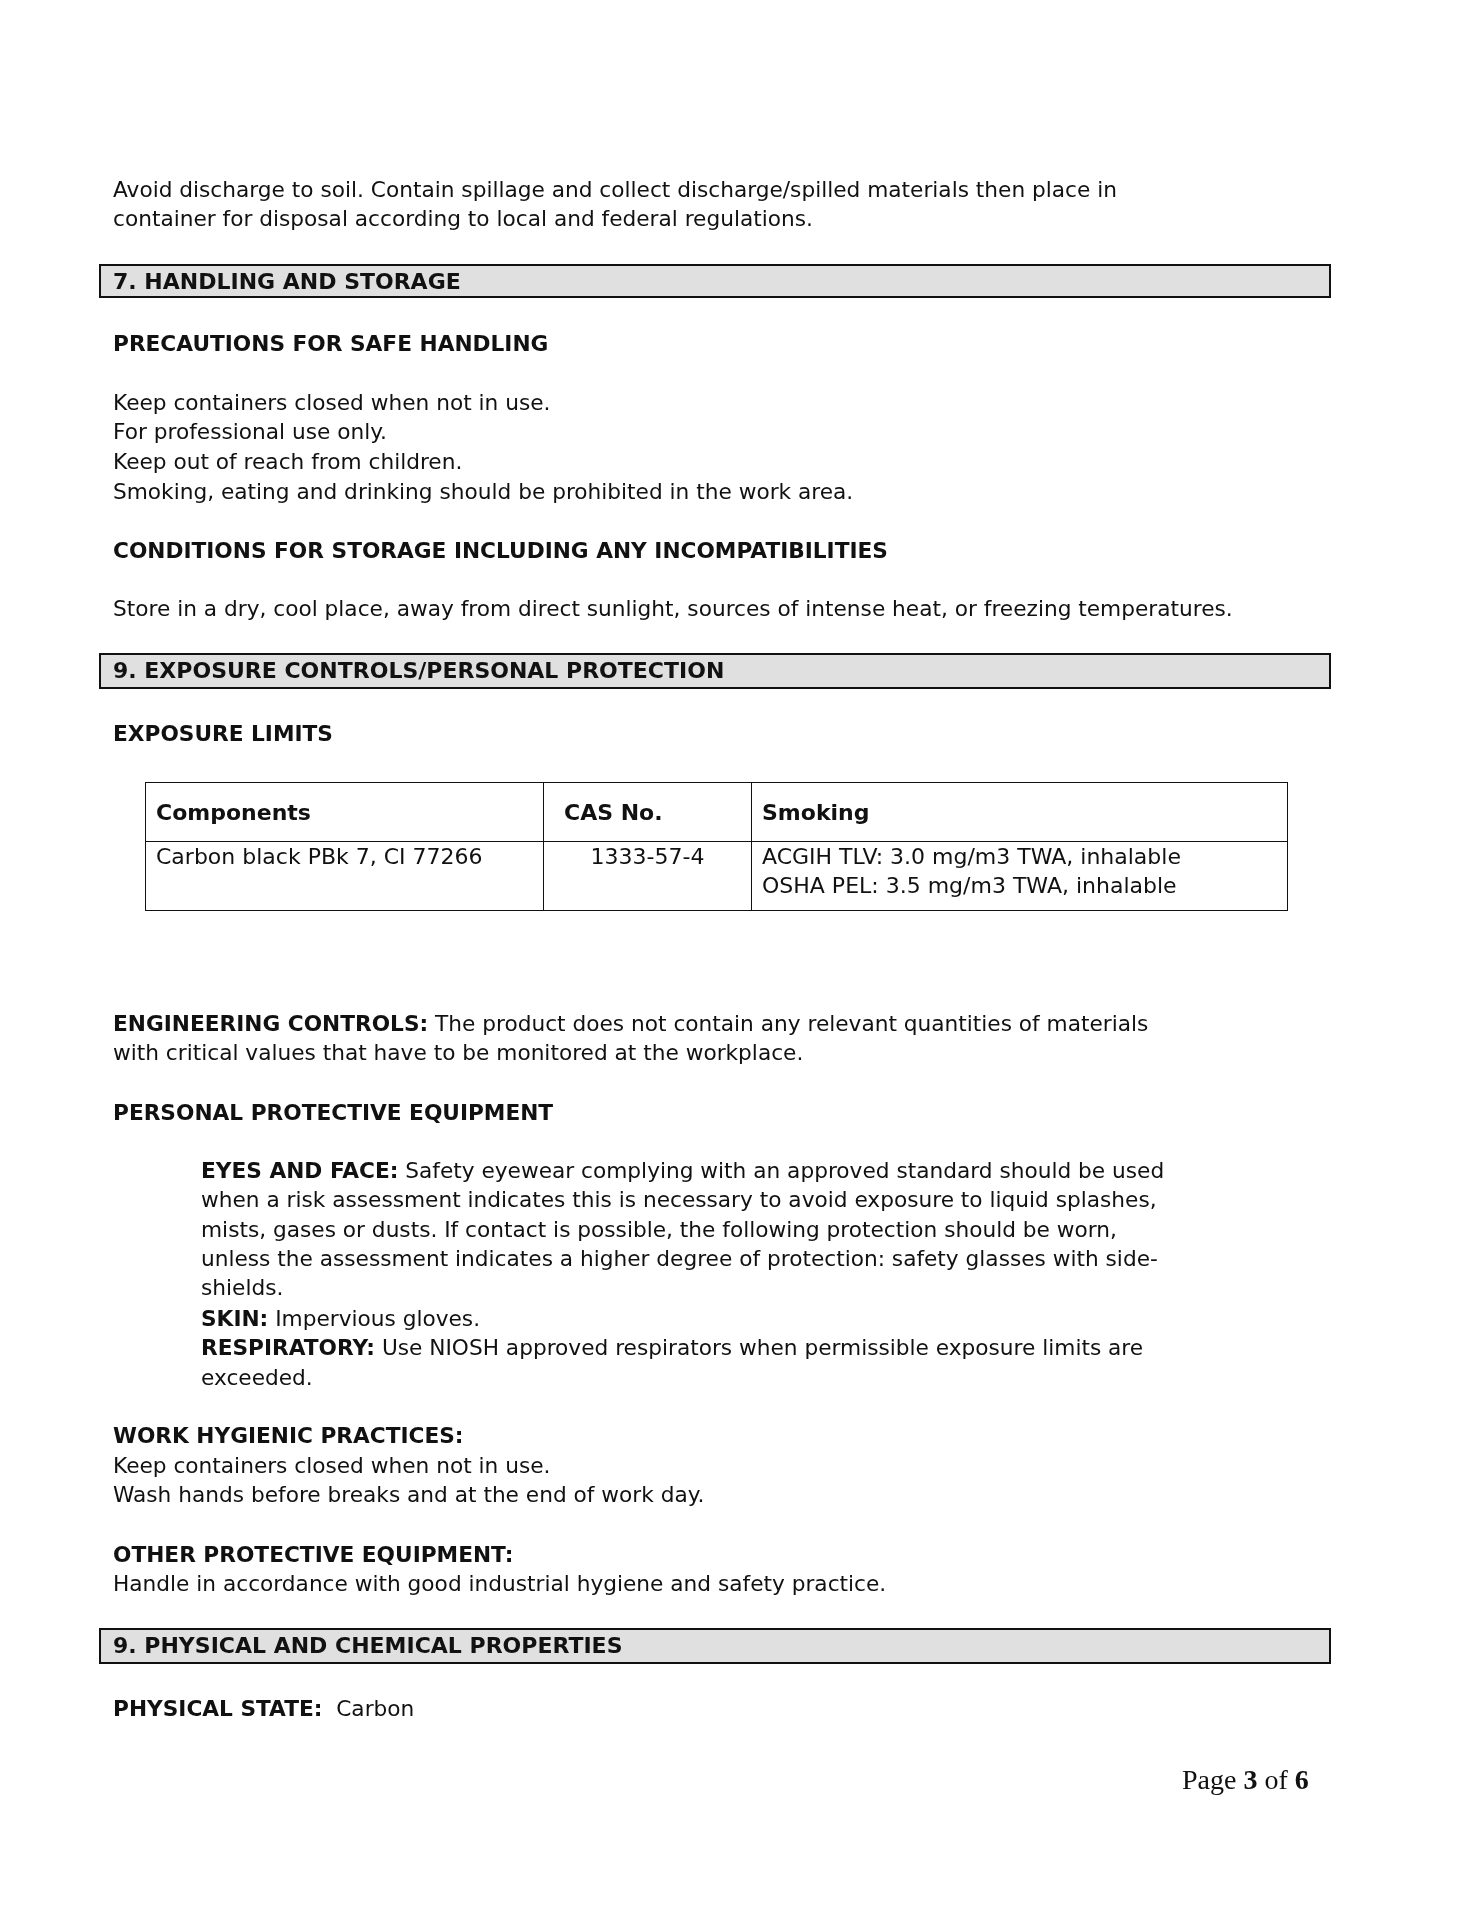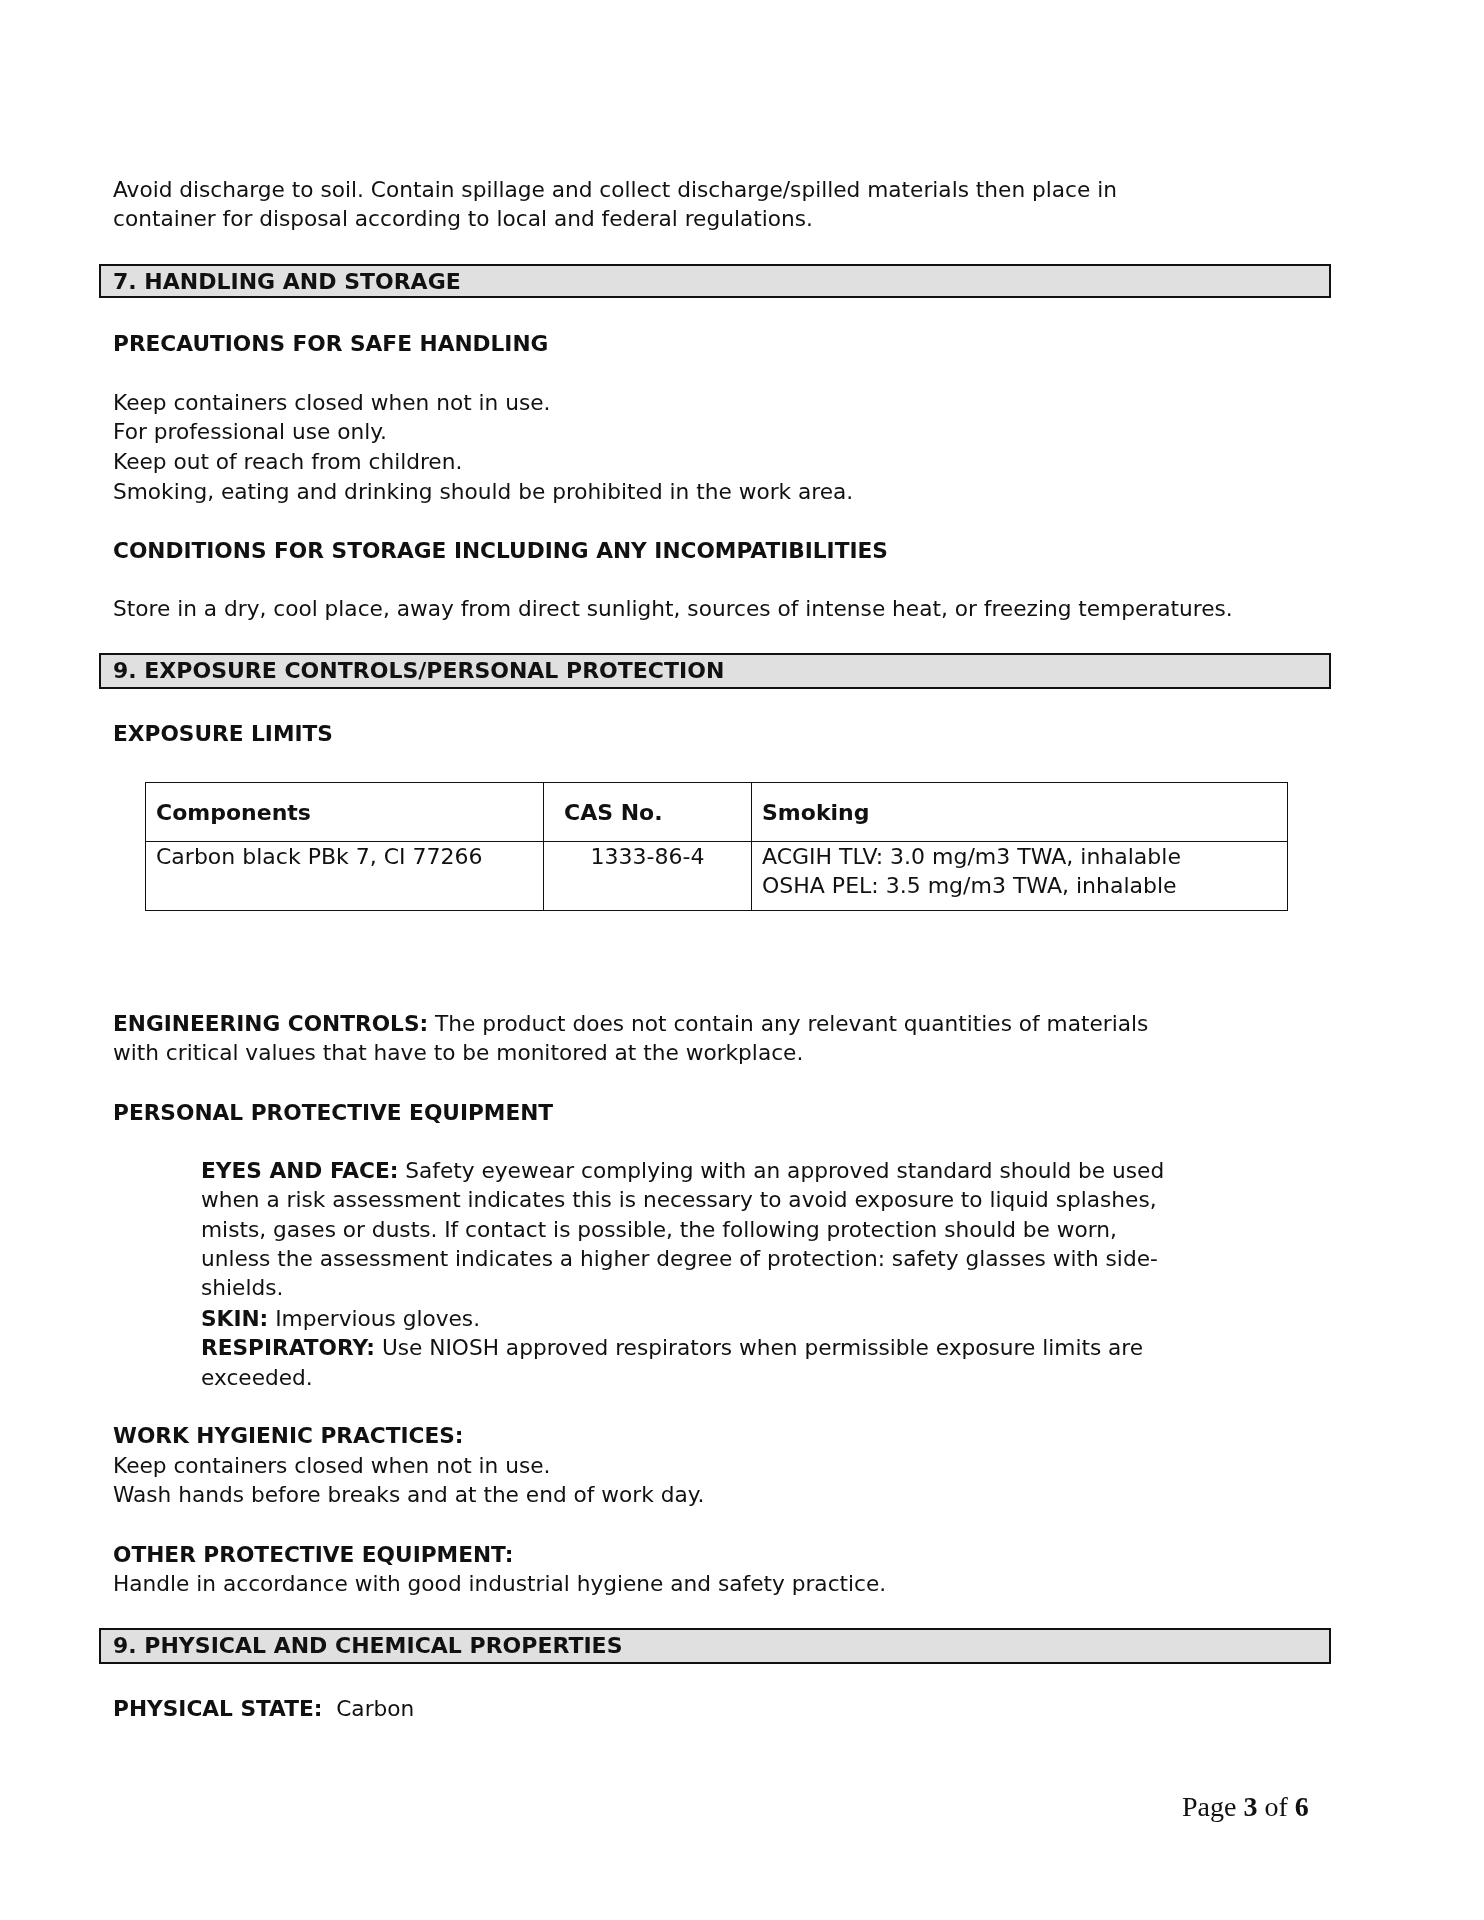--- a/index.html
+++ b/index.html
@@ -16,21 +16,21 @@
   table.lim td, table.lim th { border: 1.5px solid #111; font-size: 22px; line-height: 29px; vertical-align: top;
         text-align: left; padding: 0 10px; font-weight: normal; }
   table.lim th { font-weight: bold; height: 58px; vertical-align: middle; }
   table.lim td.c1 { width: 377px; }
   table.lim th.c1 { width: 377px; }
   table.lim td.c2, table.lim th.c2 { width: 177px; }
   table.lim td.c2 { text-align: center; }
   table.lim th.c2 { padding-left: 20px; margin-top: 8px; }
   table.lim tr.r1 td { height: 68px; }
   table.lim tr.r2 td { height: 104px; }
-  .pg { position: absolute; left: 1182px; top: 1764px; font-family: "Liberation Serif", serif; font-size: 28px; white-space: nowrap; margin-top: 27px; }
+  .pg { position: absolute; left: 1182px; top: 1764px; font-family: "Liberation Serif", serif; font-size: 28px; white-space: nowrap; }
   .pg b { font-weight: bold; }
 </style>
 </head>
 <body>
 
 <div class="ln" style="top:176px">Avoid discharge to soil. Contain spillage and collect discharge/spilled materials then place in</div>
 <div class="ln" style="top:205px">container for disposal according to local and federal regulations.</div>
 
 <div class="bar" style="top:264px">
   <span>7. HANDLING AND STORAGE</span>
@@ -50,21 +50,21 @@
 
 <table class="lim">
   <tbody>
       <tr>
     <th class="c1">Components</th>
     <th class="c2">CAS No.</th>
     <th class="c3">Smoking</th>
   </tr>
   <tr class="r1">
     <td class="c1">Carbon black PBk 7, CI 77266</td>
-    <td class="c2">1333-86-4</td>
+    <td class="c2">1333-57-4</td>
     <td class="c3">
       <div>ACGIH TLV: 3.0 mg/m3 TWA, inhalable</div>
       <div>OSHA PEL: 3.5 mg/m3 TWA, inhalable</div>
     </td>
   </tr>
 </tbody>
   </table>
 
 <div class="ln" style="top:1010px"><span class="b">ENGINEERING CONTROLS:</span><span> The product does not contain any relevant quantities of materials</span></div>
 <div class="ln" style="top:1039px">with critical values that have to be monitored at the workplace.</div>

